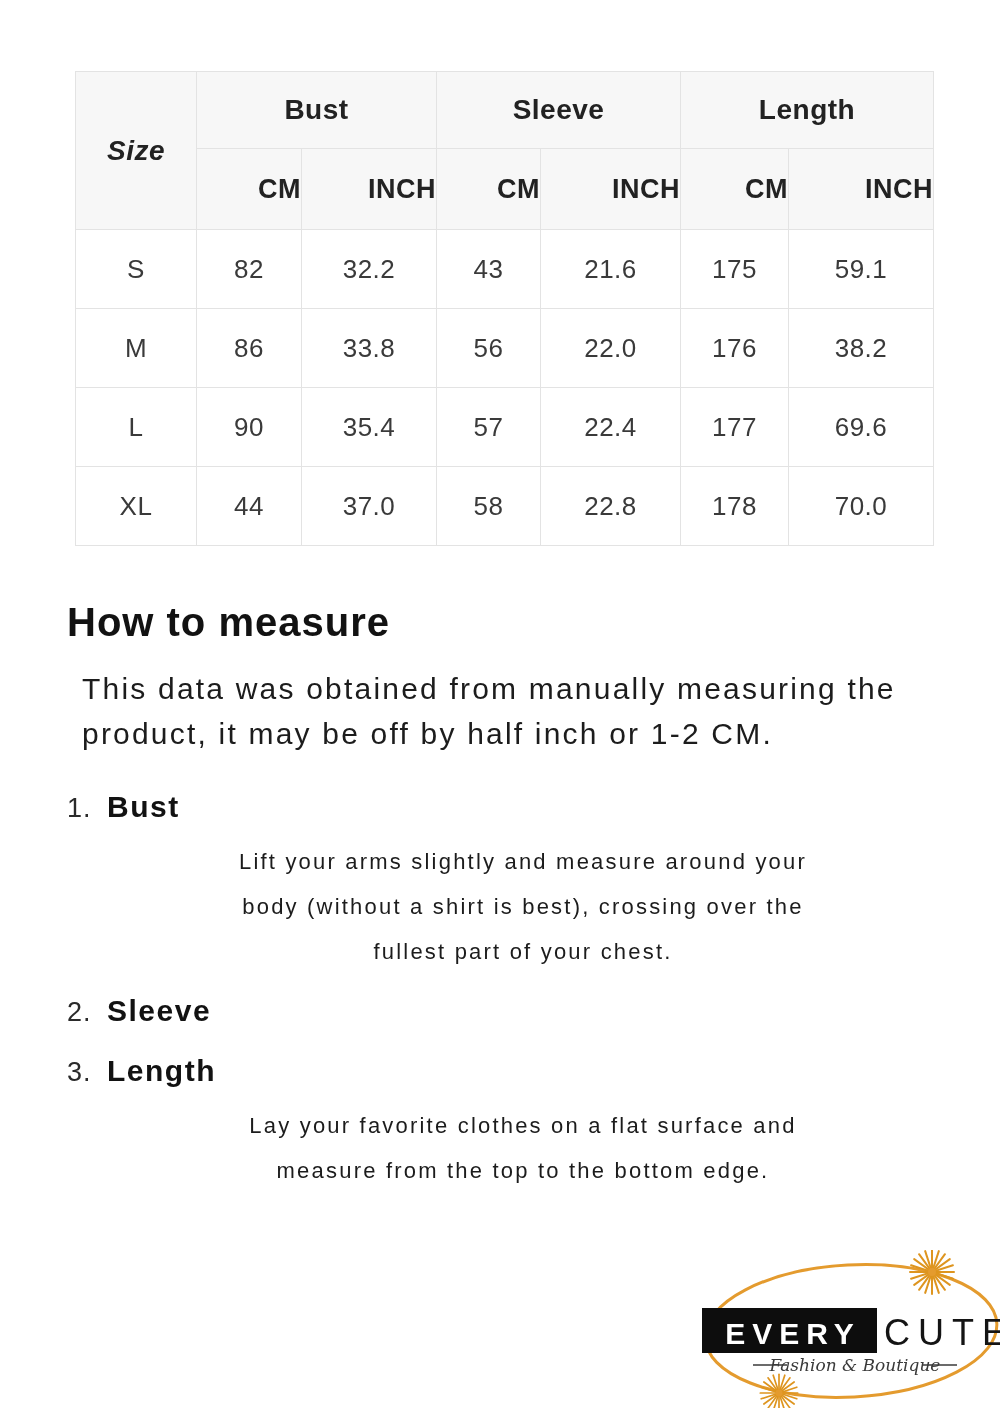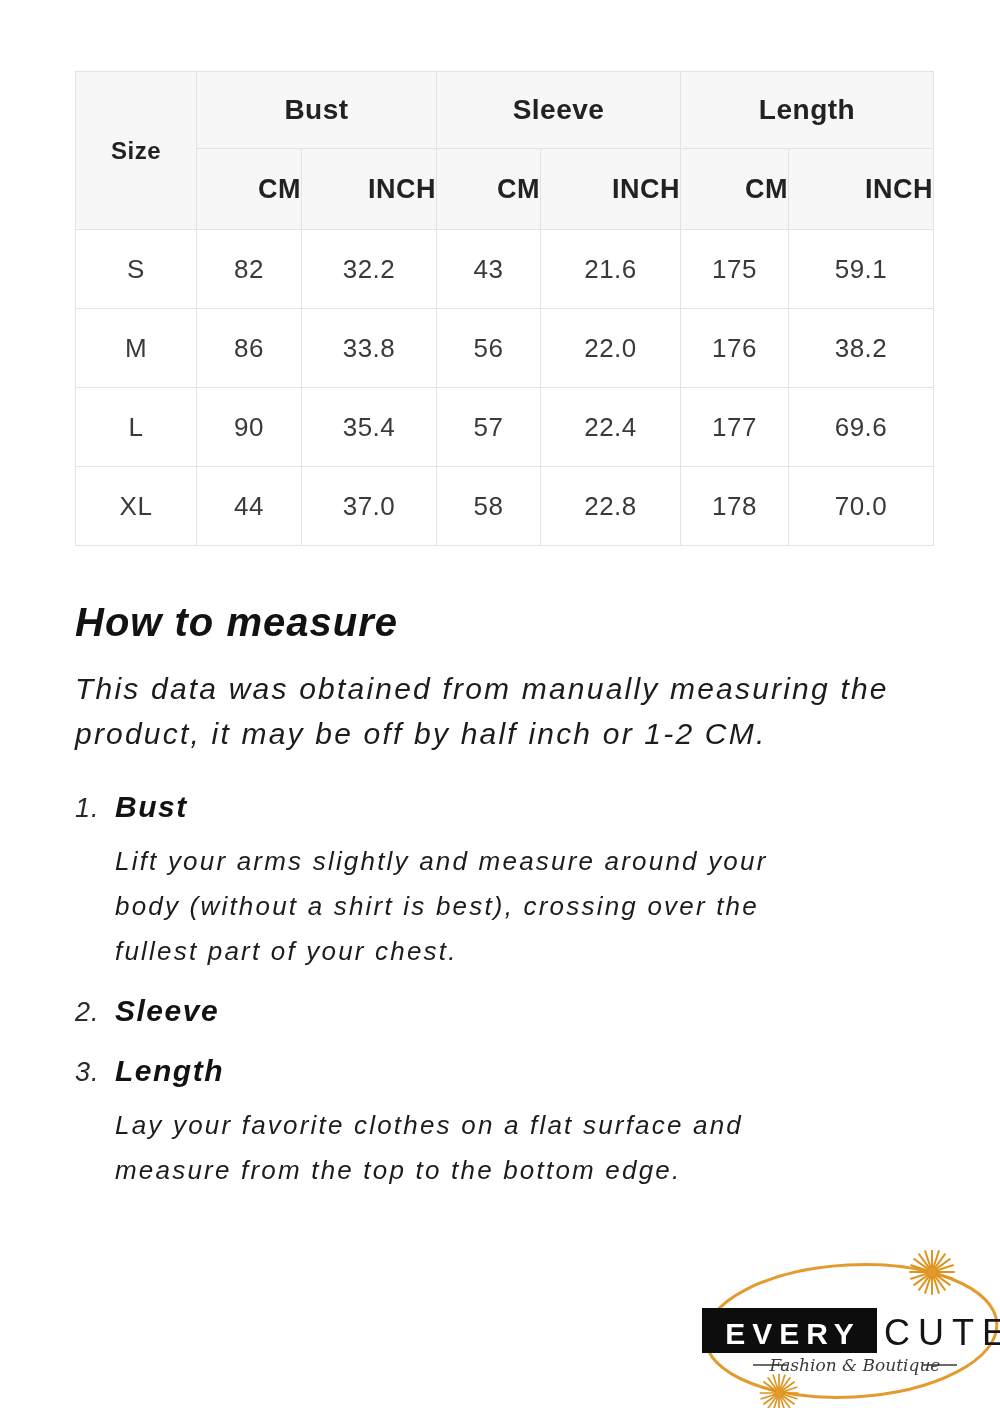--- a/index.html
+++ b/index.html
@@ -13,33 +13,33 @@
   .size-table{
     position:absolute;left:75px;top:71px;width:858px;
     border-collapse:collapse;table-layout:fixed;
   }
   .size-table th,.size-table td{
     border:1px solid #e3e3e3;text-align:center;vertical-align:middle;padding:0;
   }
   .size-table thead th{background:#f7f7f7;font-weight:bold;color:#222;}
   .group-row th{height:76px;font-size:28px;letter-spacing:0.5px;}
   .unit-row th{height:80px;font-size:27px;letter-spacing:0.5px;text-align:right;}
-  th.corner{font-size:24px;}
+  th.corner{font-size:28px;font-style:italic;}
   .size-table tbody td{height:78px;font-size:26px;color:#3a3a3a;background:#fff;letter-spacing:0.5px;}
 
   
-  .howto{position:absolute;left:75px;top:598px;width:872px;font-style:italic;}
+  .howto{position:absolute;left:67px;top:598px;width:872px;}
   .howto-title{margin:0;font-size:40px;line-height:48px;font-weight:bold;letter-spacing:1px;color:#121212;}
-  .howto-intro{margin:20px 0 0 0;font-size:30px;line-height:45px;letter-spacing:2.2px;white-space:pre-line;color:#1c1c1c;}
+  .howto-intro{margin:20px 0 0 15px;font-size:30px;line-height:45px;letter-spacing:2.2px;white-space:pre-line;color:#1c1c1c;}
   .measure-item{margin-top:28px;}
   .measure-item + .measure-item{margin-top:14px;}
   .item-head{display:flex;align-items:baseline;}
   .item-num{width:40px;flex:0 0 40px;font-size:27px;letter-spacing:1px;color:#2a2a2a;}
   .item-term{font-size:30px;line-height:46px;font-weight:bold;letter-spacing:1.5px;color:#121212;}
-  .item-desc{margin:9px 0 0 40px;font-size:26px;line-height:45px;letter-spacing:2.2px;white-space:pre-line;color:#1c1c1c;}
+  .item-desc{margin:9px 0 0 40px;font-size:22px;line-height:45px;letter-spacing:2.2px;white-space:pre-line;color:#1c1c1c;text-align:center;}
 
   
   .logo{position:absolute;left:693px;top:1250px;width:330px;height:160px;}
 </style>
 </head>
 <body>
 
 <table class="size-table">
   <colgroup>
     <col style="width:121px">

